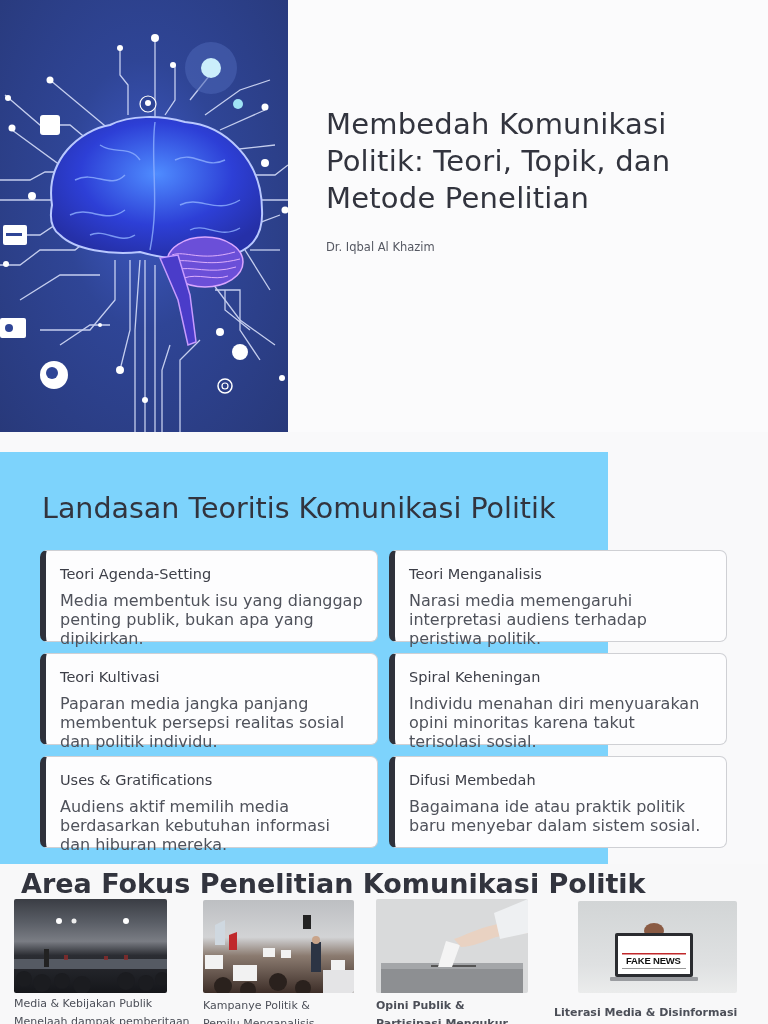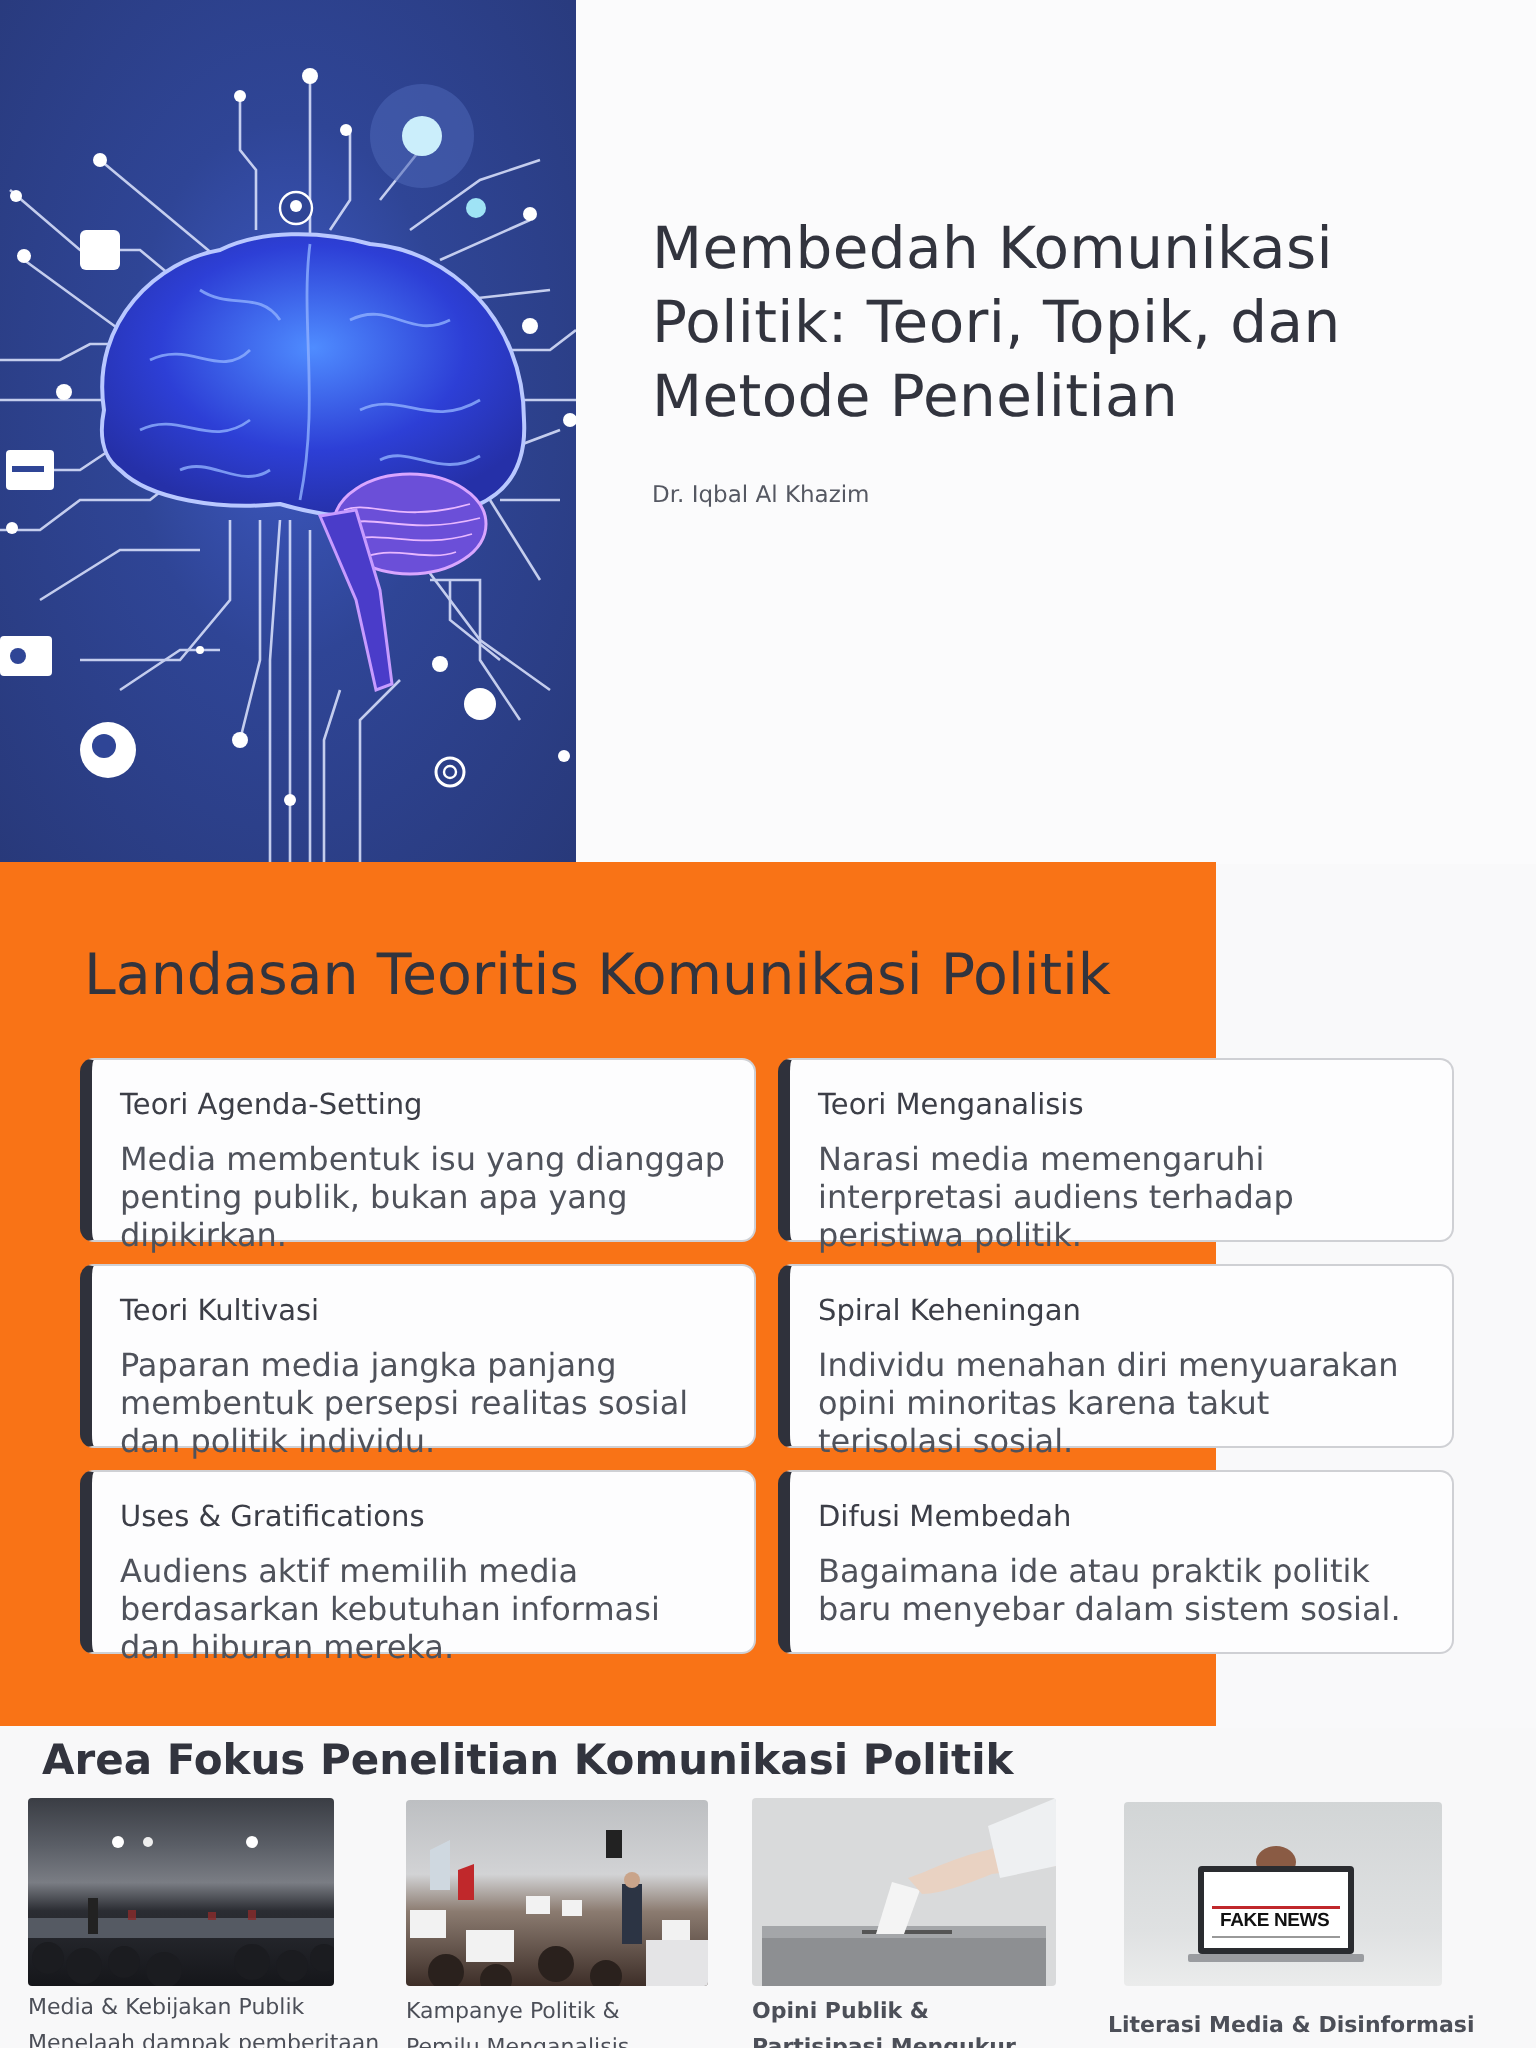--- a/index.html
+++ b/index.html
@@ -24,22 +24,22 @@
   .hero-image svg { position: absolute; left: 0; top: 0; }
   .title-block { position: absolute; left: 326px; top: 106px; width: 420px; }
   .main-title {
     font-size: 29px; line-height: 37px; font-weight: normal; color: #32343e;
     letter-spacing: 0.2px;
   }
   .author { margin-top: 23px; font-size: 11.5px; color: #555862; }
 
   
   .slide-theory {
-    position: absolute; left: 0; top: 431px; width: 608px; height: 432px;
-    background: #f97316;
+    position: absolute; left: 0; top: 452px; width: 608px; height: 432px;
+    background: #7dd3fc;
   }
   .theory-heading {
     position: absolute; left: 42px; top: 40px;
     font-size: 28.5px; font-weight: normal; color: #32343e;
   }
   .cards {
     position: absolute; left: 40px; top: 98px; width: 687px;
     display: grid; grid-template-columns: 338px 338px; column-gap: 11px; row-gap: 11px;
   }
   .card {
@@ -53,21 +53,21 @@
   .card-title { font-size: 14.5px; color: #3c3e47; line-height: 18px; }
   .card-desc { margin-top: 8px; font-size: 16px; line-height: 19px; color: #4f525b; }
 
   
   .slide-focus {
     position: absolute; left: 0; top: 864px; width: 768px; height: 160px;
     background: #f8f8f9;
   }
   .focus-heading {
     position: absolute; left: 21px; top: 4px;
-    font-size: 21px; font-weight: bold; color: #32343e;
+    font-size: 27px; font-weight: bold; color: #32343e;
   }
   .focus-item { position: absolute; top: 35px; }
   .focus-img { position: relative; overflow: hidden; border-radius: 2px; }
   .focus-caption { font-size: 11px; color: #4c4f58; line-height: 18px; white-space: nowrap; }
   .focus-caption.bold { font-weight: bold; }
 </style>
 </head>
 <body>
 
 <section class="slide-title">
@@ -277,21 +277,21 @@
         <path d="M62 68 L70 42 L84 46 L76 68 Z" fill="#f4f4f4"></path>
         <path d="M78 40 C90 36 100 30 118 26 L152 14 L152 34 L120 38 C110 42 95 48 85 48 Z" fill="#e9d2c2"></path>
         <path d="M118 14 L152 0 L152 34 L124 40 Z" fill="#eef0f2"></path>
       </svg>
     </div>
     <div class="focus-caption bold" style="margin-top:4px;">Opini Publik &amp;</div>
     <div class="focus-caption bold">Partisipasi Mengukur</div>
   </div>
 
   <div class="focus-item" style="left:554px;top:37px;">
-    <div class="focus-img" style="width:159px;height:92px;margin-left:8px;background:linear-gradient(#d2d5d6 0%,#dfe1e2 70%,#ebecec 100%);">
+    <div class="focus-img" style="width:159px;height:92px;margin-left:24px;background:linear-gradient(#d2d5d6 0%,#dfe1e2 70%,#ebecec 100%);">
       <svg width="151" height="92">
         <ellipse cx="76" cy="30" rx="10" ry="8" fill="#8a5b44"></ellipse>
         <rect x="37" y="32" width="78" height="44" rx="2" fill="#2a2c30"></rect>
         <rect x="40" y="35" width="72" height="38" fill="#ffffff"></rect>
         <rect x="44" y="52" width="64" height="1.5" fill="#c0282b"></rect>
         <rect x="44" y="67" width="64" height="1" fill="#999"></rect>
         <rect x="32" y="76" width="88" height="4" rx="1" fill="#9a9ca0"></rect>
       </svg>
       <div style="position:absolute;left:48px;top:54px;font-size:9.5px;font-weight:bold;color:#111;font-family:'Liberation Sans',sans-serif;letter-spacing:-0.2px;">FAKE NEWS</div>
     </div>

